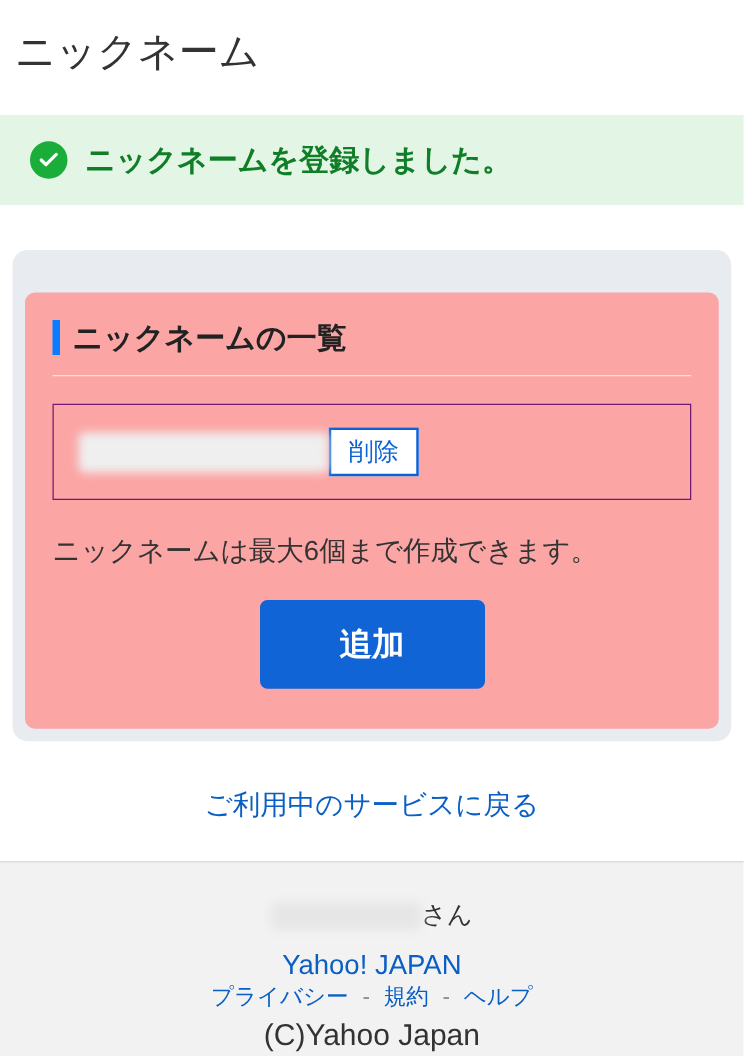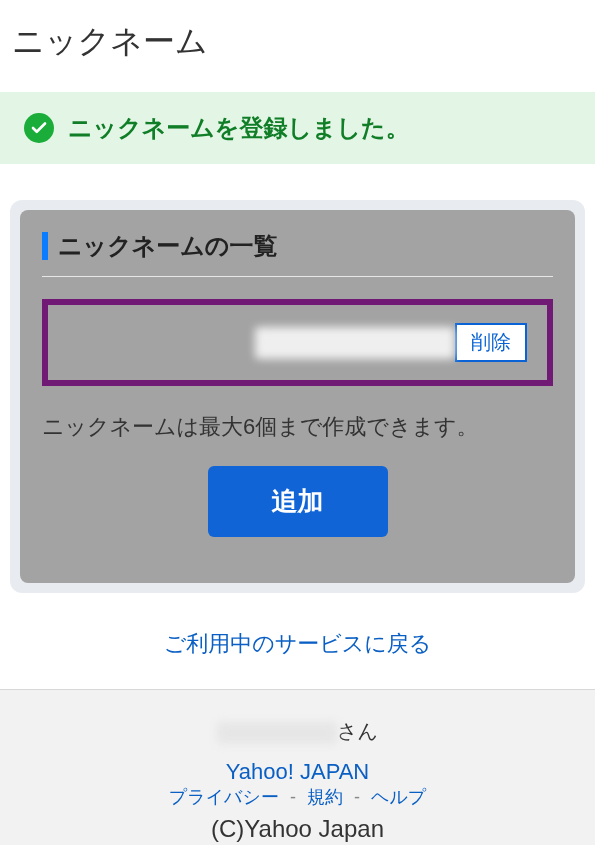--- a/index.html
+++ b/index.html
@@ -39,47 +39,48 @@
     font-size: 24px;
     font-weight: 700;
   }
   .panel-outer {
     background: #e8ecf0;
     border-radius: 12px;
     margin: 0 10px;
     padding: 10px;
   }
   .panel-inner {
-    background: #a3a3a3;
+    background: #fca5a5;
     border-radius: 8px;
-    padding: 20px 22px 46px 22px;
+    padding: 20px 22px 32px 22px;
+    margin-top: 24px;
   }
   .list-header {
     display: flex;
     align-items: center;
     gap: 10px;
     padding-bottom: 14px;
     border-bottom: 1px solid #e6e6e6;
     margin-bottom: 22px;
   }
   .list-header-bar {
     width: 6px;
     height: 28px;
     background: #0a7cff;
   }
   .list-header-text {
     font-size: 24px;
     font-weight: 700;
     color: #222;
   }
   .nickname-row {
-    border: 6px solid #701a75;
-    display: flex;
-    align-items: center;
-    justify-content: flex-end;
+    border: 1px solid #701a75;
+    display: flex;
+    align-items: center;
+    justify-content: flex-start;
     padding: 18px 20px;
     margin-bottom: 26px;
   }
   .nickname-blur {
     width: 200px;
     height: 32px;
     background: #efefef;
     filter: blur(4px);
     border-radius: 4px;
   }

